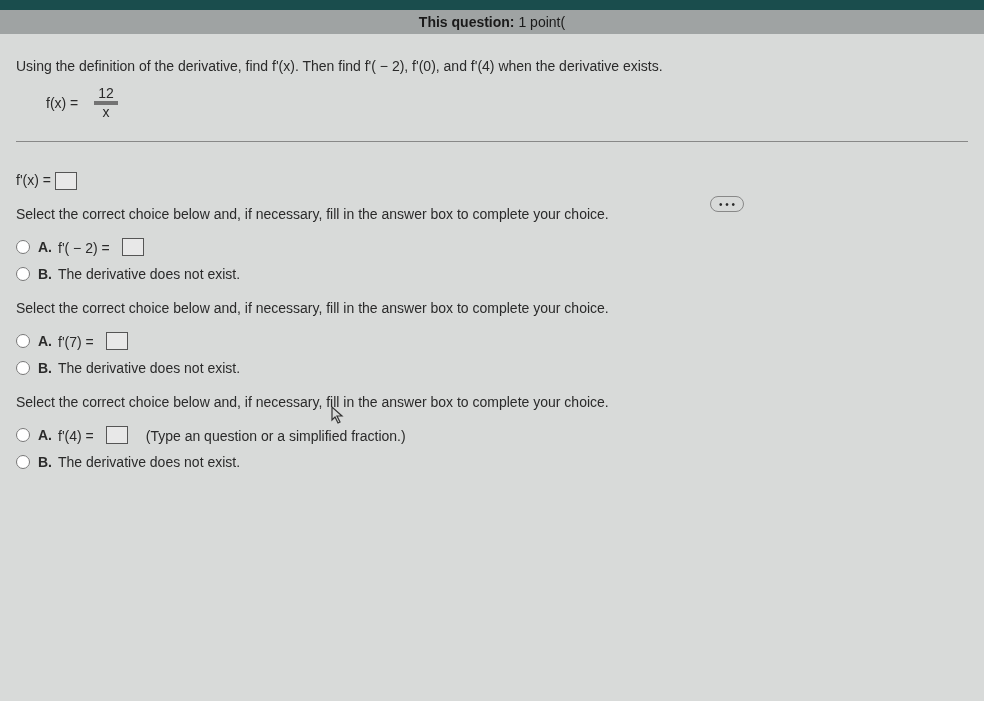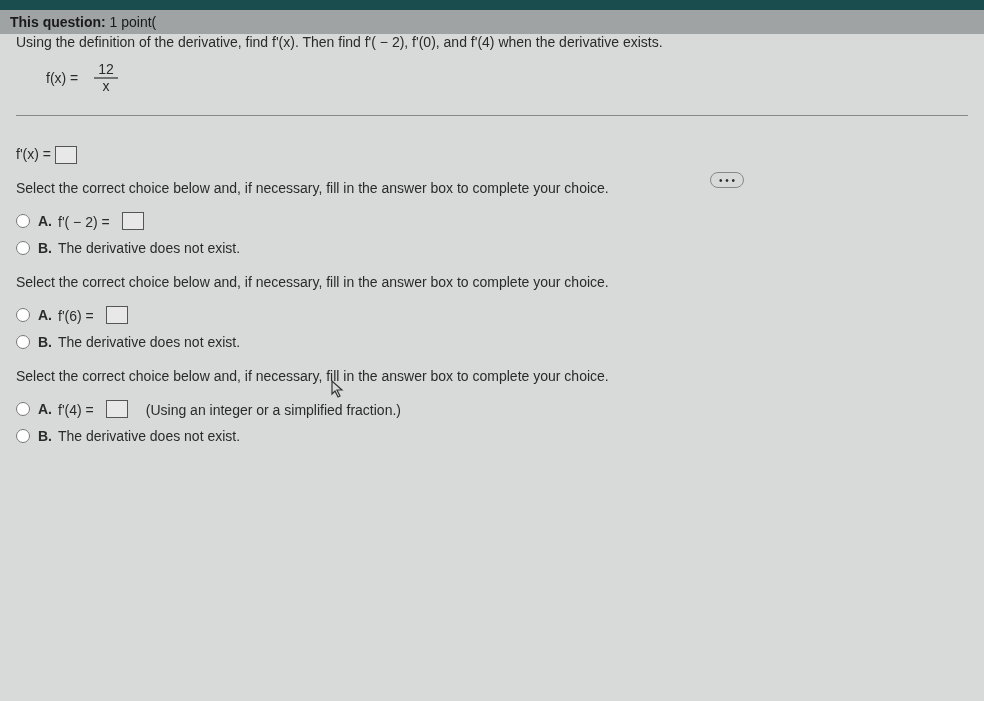--- a/index.html
+++ b/index.html
@@ -14,51 +14,52 @@
       height: 701px;
       font-size: 14px;
       color: #2a2a2a;
     }
     .top-bar {
       background: #1a4d4d;
       height: 10px;
       width: 100%;
     }
     .header-right {
-      text-align: left;
+      text-align: center;
       padding: 4px 10px;
       background: #9fa3a3;
       font-size: 14px;
       color: #1a1a1a;
     }
     .header-right .bold {
       font-weight: bold;
     }
     .content {
       padding: 0 16px;
       position: relative;
+      margin-top: 24px;
     }
     .question-text {
       margin-bottom: 12px;
     }
     .formula {
       margin: 10px 0 20px 30px;
       display: flex;
       align-items: center;
       gap: 12px;
     }
     .frac {
       display: inline-flex;
       flex-direction: column;
       align-items: center;
       margin-left: 4px;
       line-height: 1.1;
     }
     .frac .num {
-      border-bottom: 2px solid #737373;
+      border-bottom: 4px solid #737373;
       padding: 0 4px;
     }
     .frac .den {
       padding: 0 4px;
     }
     .divider {
       border: none;
       border-top: 1px solid #888;
       margin: 20px 0 30px 0;
       position: relative;
@@ -179,41 +180,41 @@
     </div>
   </div>
 
   <div class="section-text">Select the correct choice below and, if necessary, fill in the answer box to complete your choice.</div>
 
   <div class="choice-group">
     <div class="choice">
       <input type="radio" name="g2" style="">
       <span class="choice-label">A.</span>
       <span class="choice-text">
-        <span>f'(6) =</span>
+        <span>f'(7) =</span>
         <span class="answer-box"></span>
       </span>
     </div>
     <div class="choice">
       <input type="radio" name="g2" style="">
       <span class="choice-label">B.</span>
       <span>The derivative does not exist.</span>
     </div>
   </div>
 
   <div class="section-text">Select the correct choice below and, if necessary, fill in the answer box to complete your choice.</div>
 
   <div class="choice-group">
     <div class="choice">
       <input type="radio" name="g3" style="">
       <span class="choice-label">A.</span>
       <span class="choice-text">
         <span>f'(4) =</span>
         <span class="answer-box"></span>
-        <span class="paren-hint">(Using an integer or a simplified fraction.)</span>
+        <span class="paren-hint">(Type an question or a simplified fraction.)</span>
       </span>
     </div>
     <div class="choice">
       <input type="radio" name="g3" style="">
       <span class="choice-label">B.</span>
       <span>The derivative does not exist.</span>
     </div>
   </div>
 
   <div class="cursor-icon">

